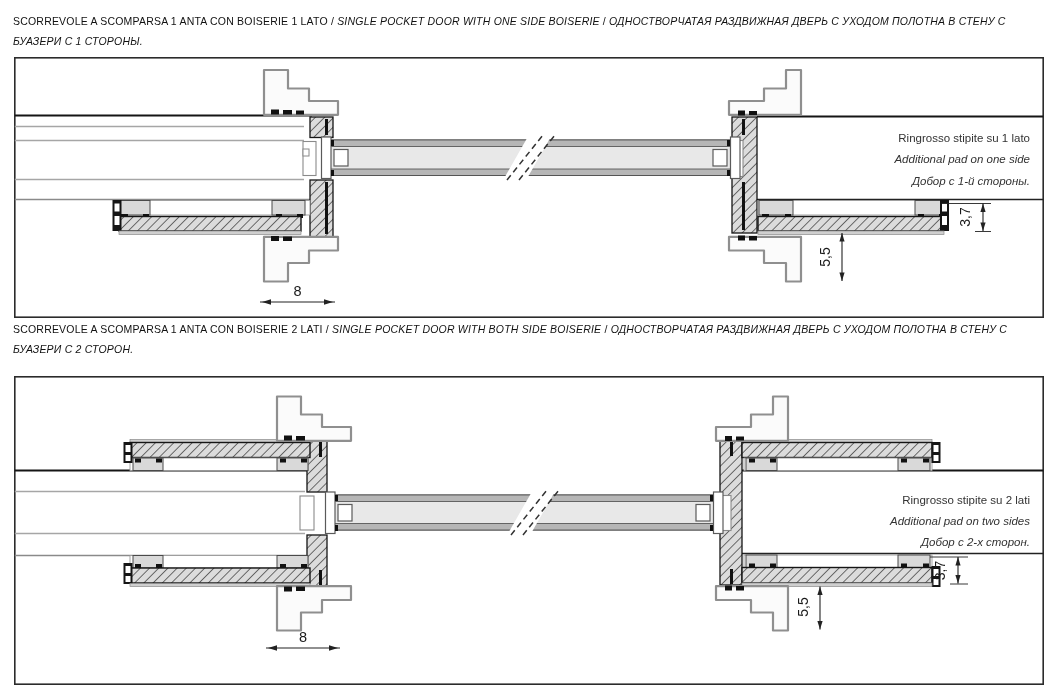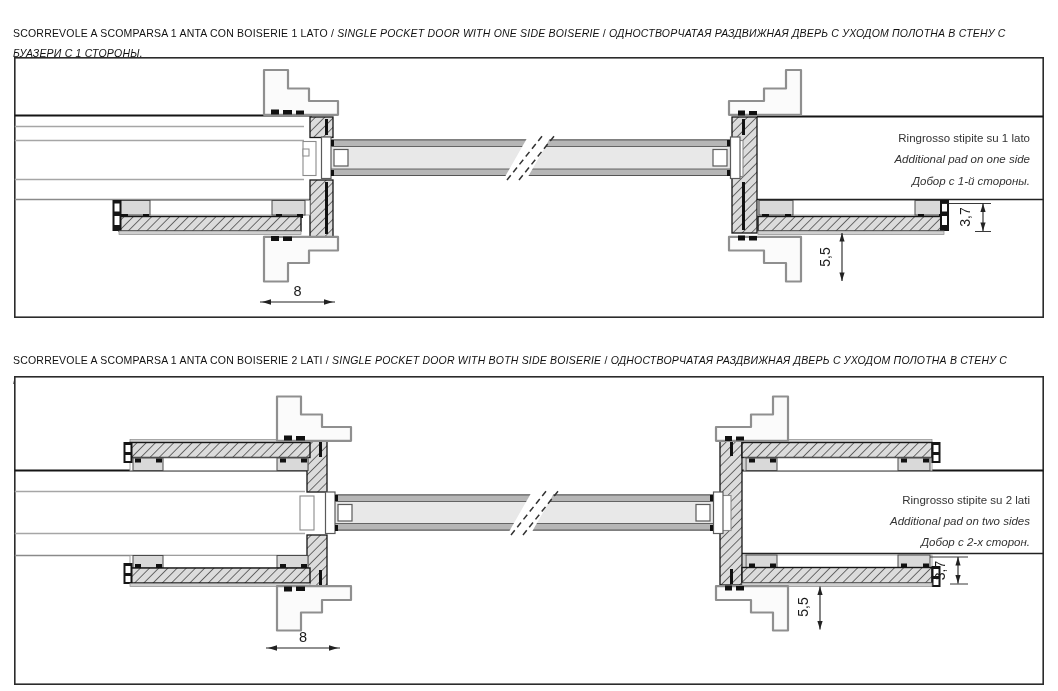--- a/index.html
+++ b/index.html
@@ -1,24 +1,24 @@
 <!DOCTYPE html>
 <html><head>
 <meta charset="utf-8">
 <style>
   html,body{margin:0;padding:0;background:#ffffff;}
   body{position:relative;width:1058px;height:691px;overflow:hidden;
        font-family:"Liberation Sans","DejaVu Sans",sans-serif;}
   .title{position:absolute;left:13px;width:1036px;font-size:10.5px;line-height:20px;
-         color:#111;letter-spacing:.2px;margin-top:12px;}
+         color:#111;letter-spacing:.2px;}
   .title .it{font-style:normal;}
   .title .sep{font-style:normal;}
   .title .en,.title .ru{font-style:italic;}
   #title1{top:11px;}
-  #title2{top:338px;}
+  #title2{top:319px;}
   svg.drawing{position:absolute;left:0;top:0;width:1058px;height:691px;}
   svg text{font-family:"Liberation Sans","DejaVu Sans",sans-serif;fill:#333;}
   .note-it{font-size:11.5px;}
   .note-en,.note-ru{font-size:11.5px;font-style:italic;}
   .dim{font-size:14px;fill:#1a1a1a;}
   .dim8{font-size:14.5px;}
 </style>
 </head>
 <body>
 

